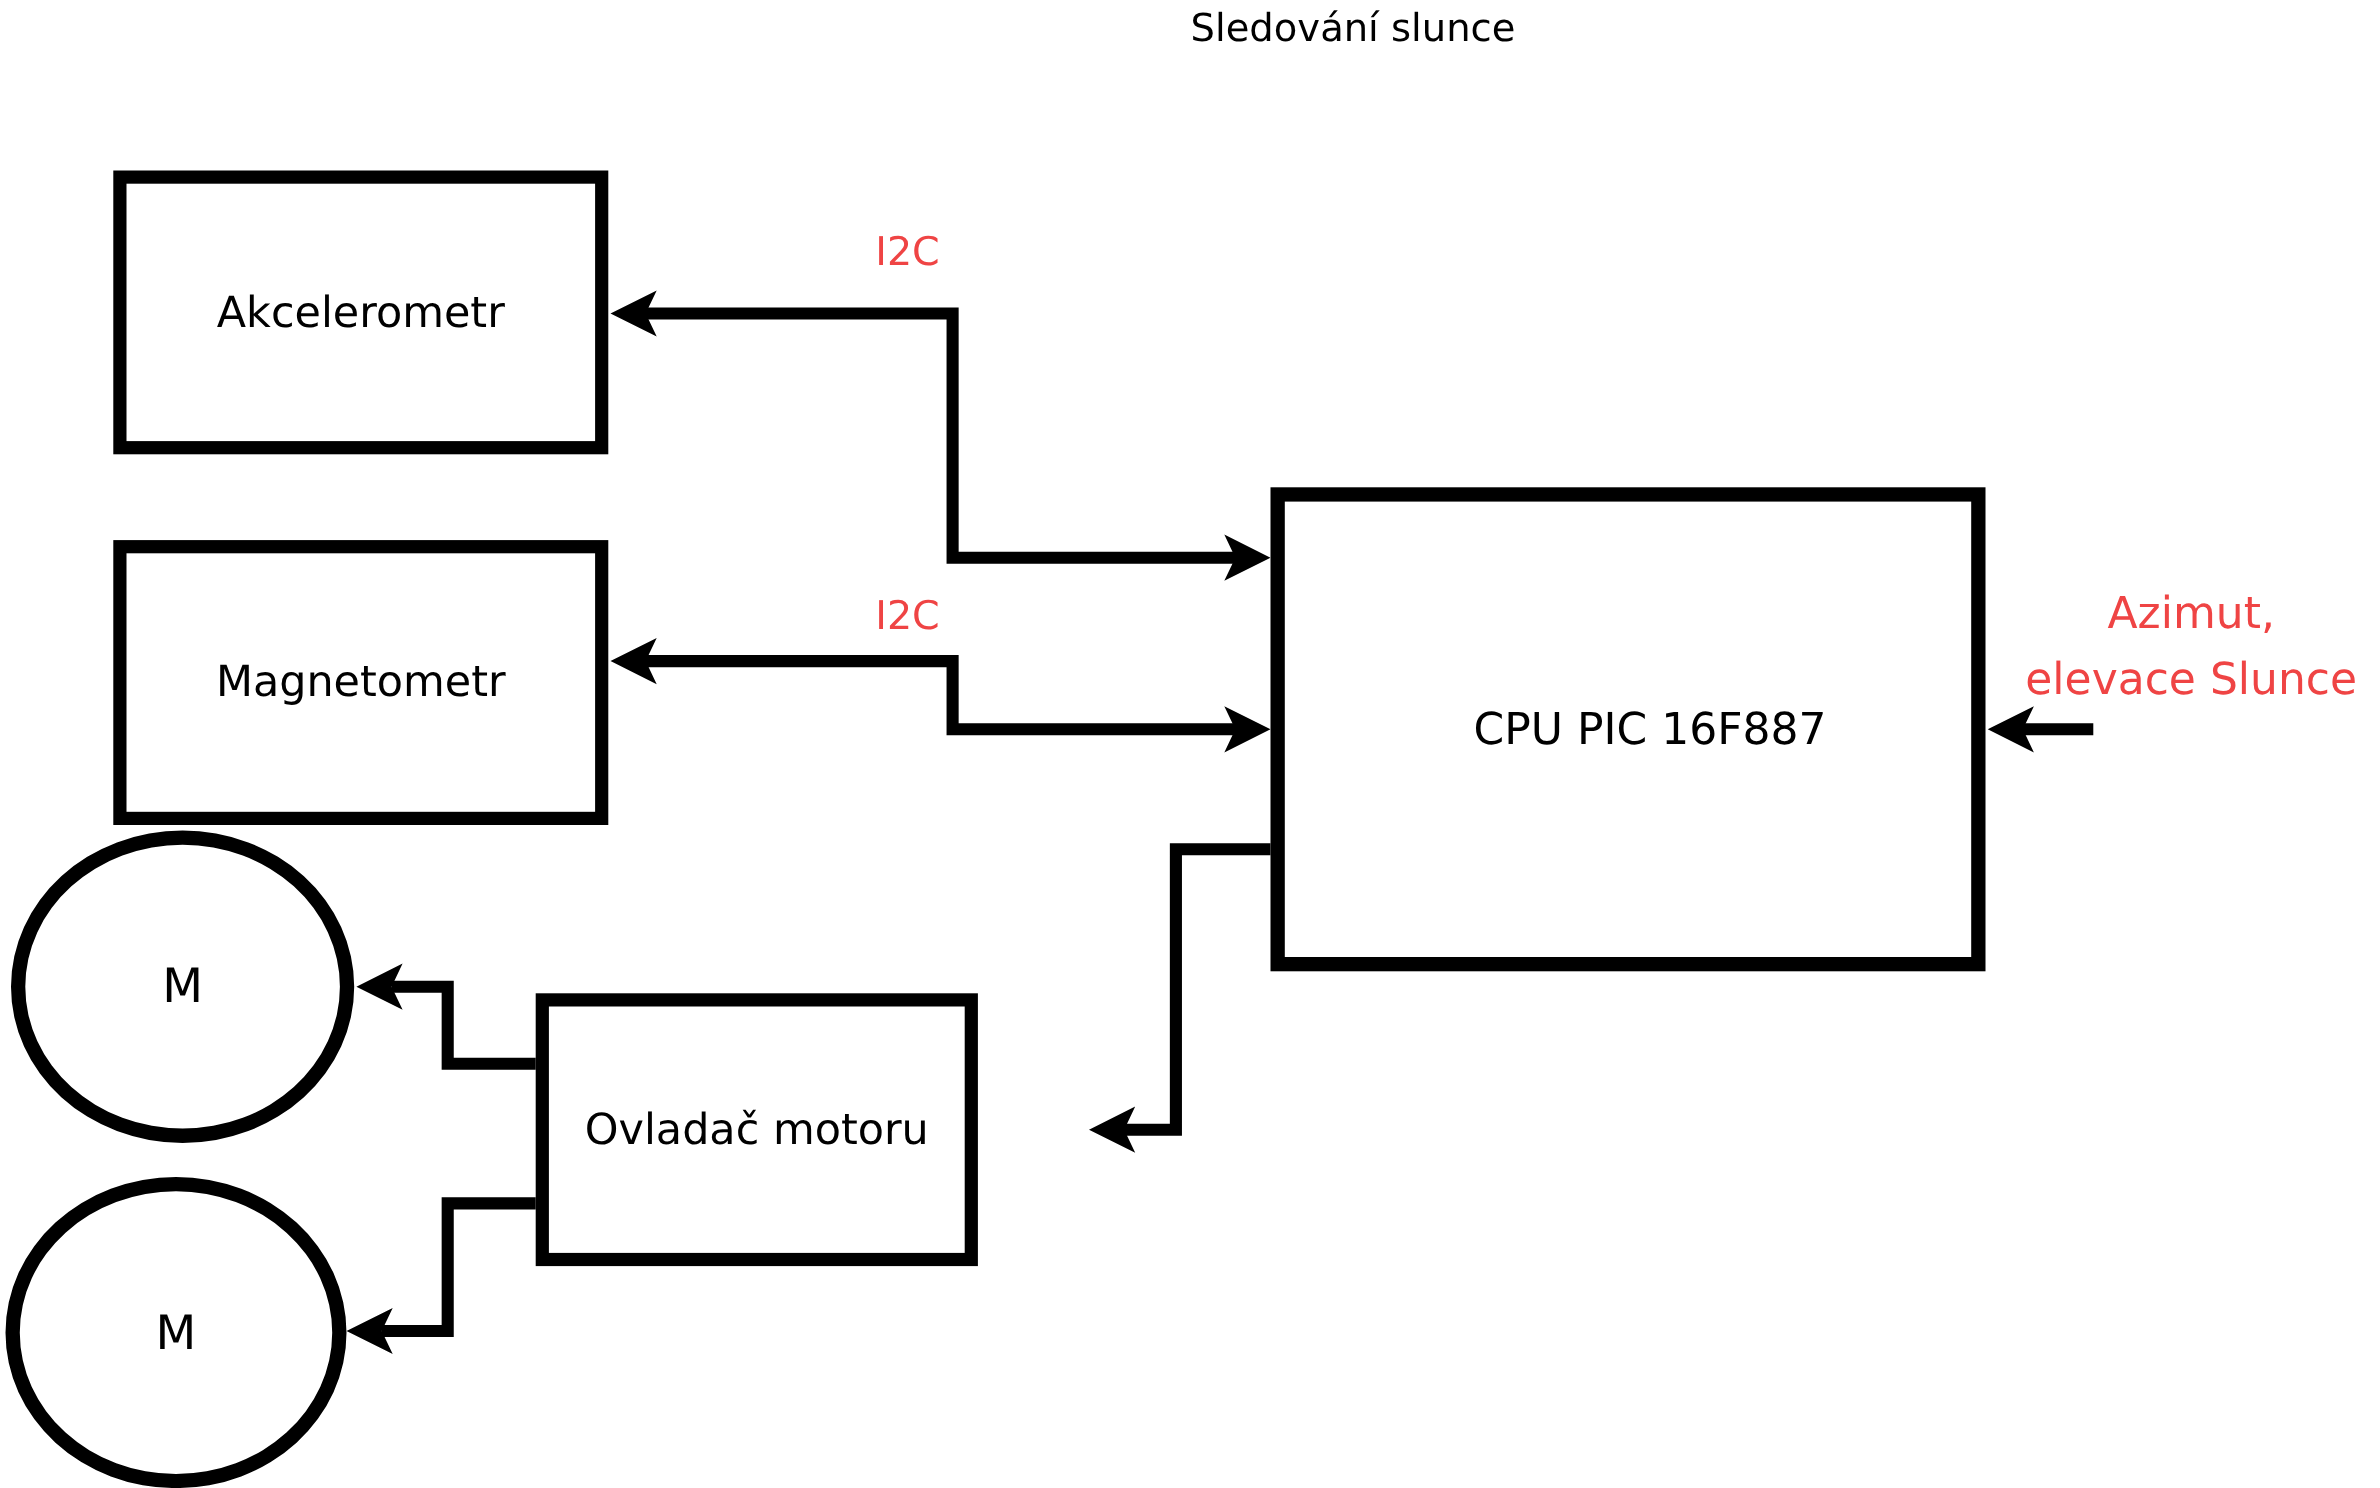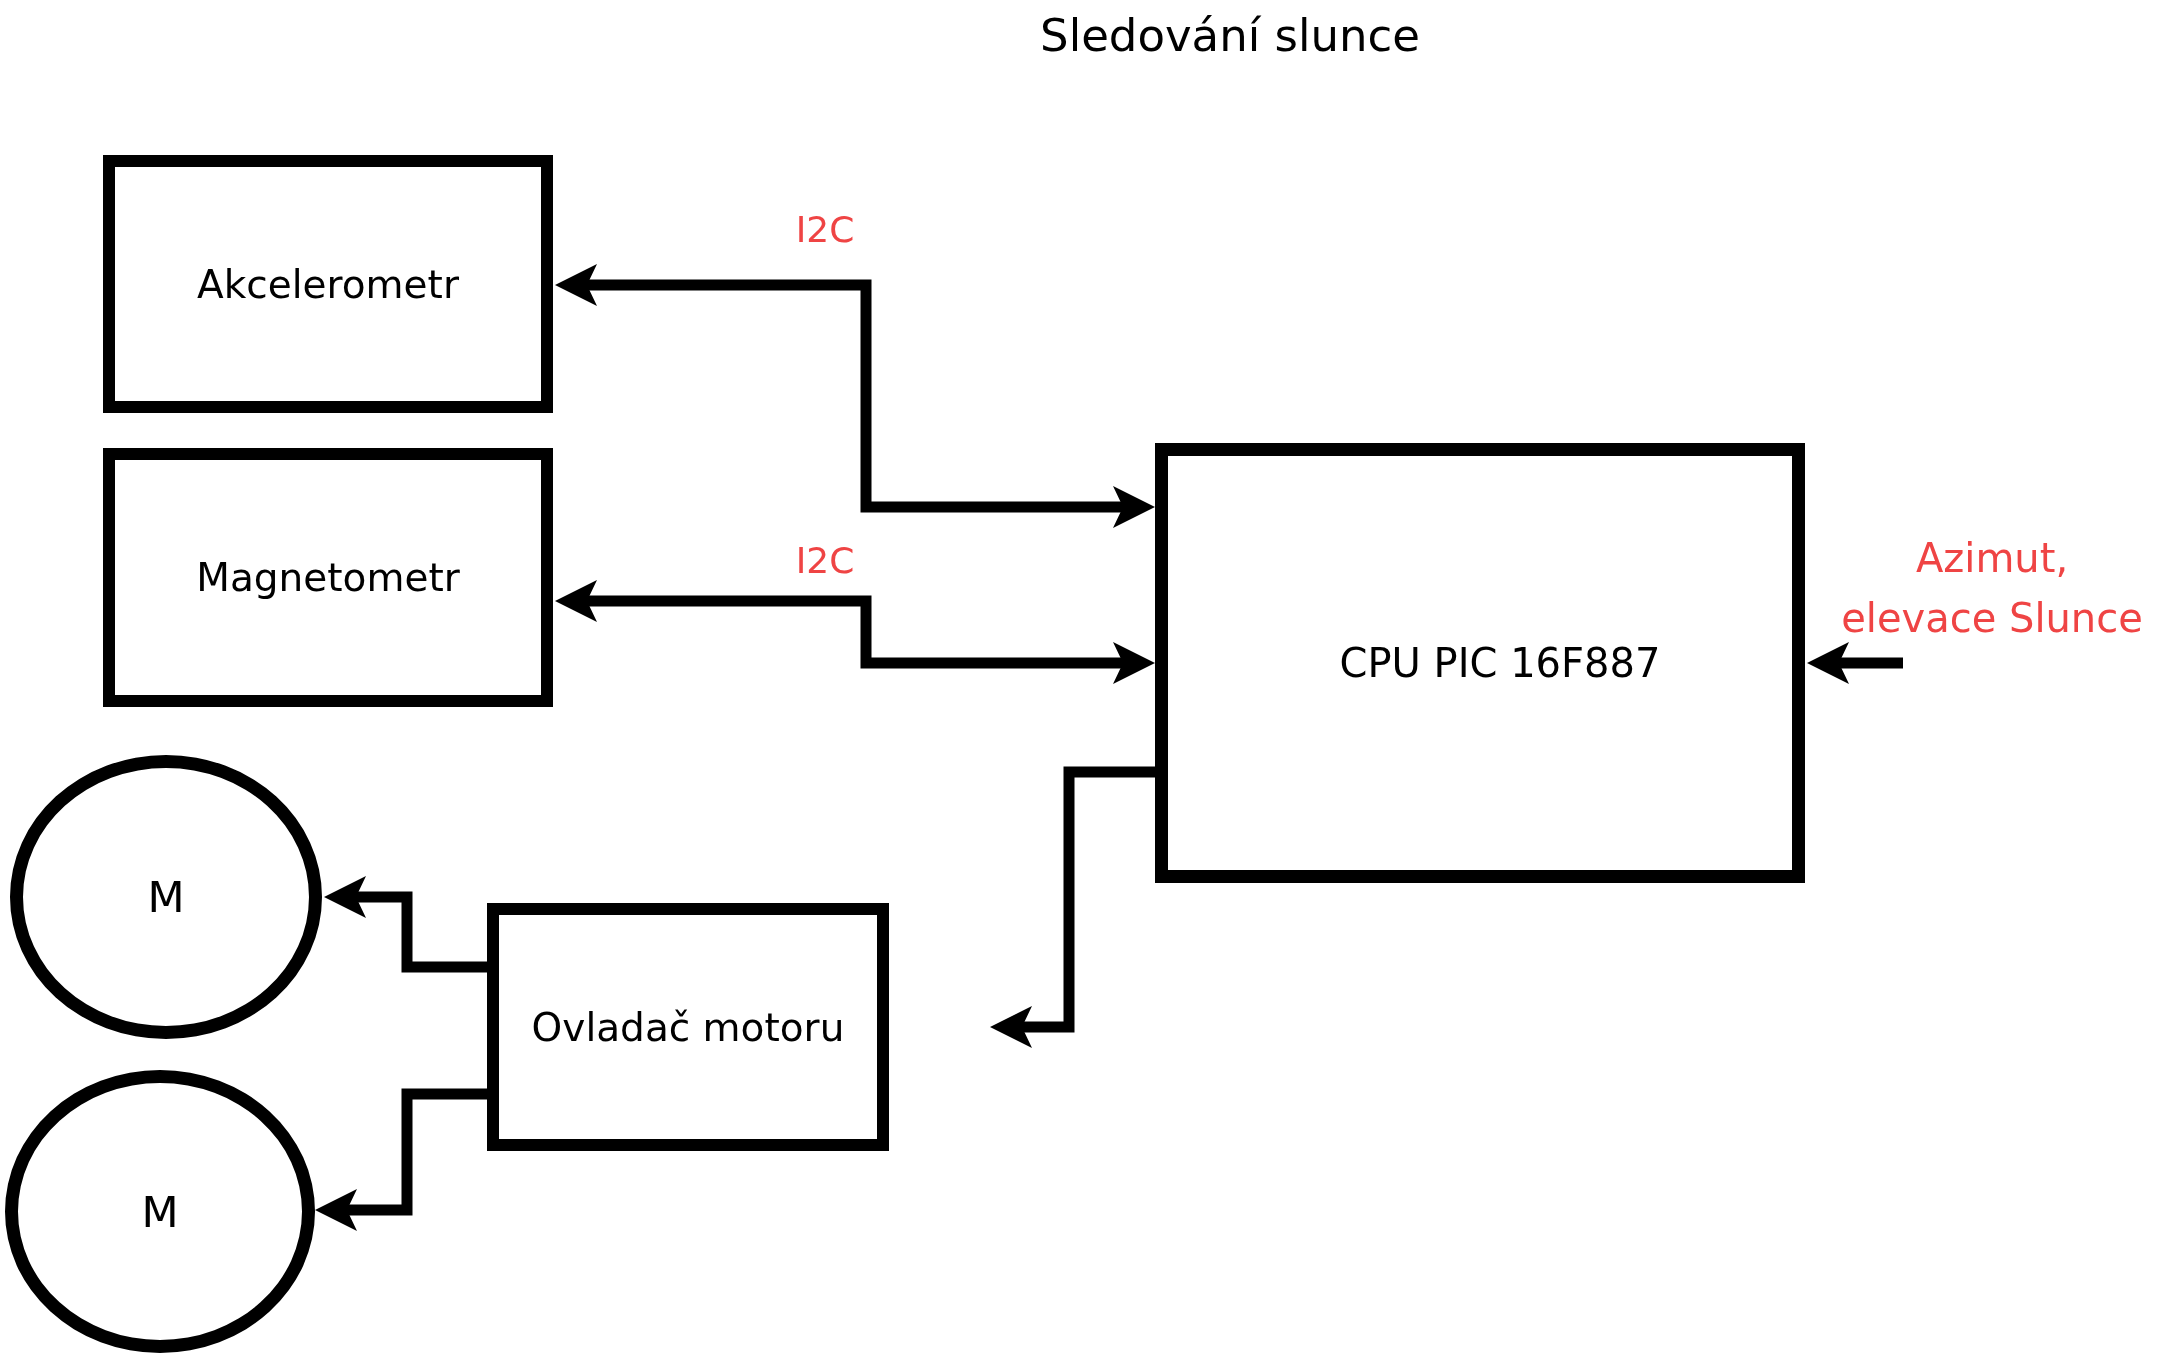--- a/index.html
+++ b/index.html
@@ -5,33 +5,33 @@
   html,body{margin:0;padding:0;background:#ffffff;}
   .stage{
     position:relative;
     width:2164px;height:1353px;
     background:#ffffff;
     font-family:"DejaVu Sans", sans-serif;
     color:#000;
     overflow:hidden;
   }
   .diagram-title{
-    position:absolute;left:930px;top:12px;width:600px;
-    text-align:center;font-size:45px;line-height:48px;color:#000;
+    position:absolute;left:930px;top:2px;width:600px;
+    text-align:center;font-size:35px;line-height:48px;color:#000;
   }
   .block{
     position:absolute;
     background:#ffffff;
     border:12px solid #000;
     display:flex;align-items:center;justify-content:center;
     box-sizing:border-box;
     font-size:39px;color:#000;
   }
   .block.akcelerometr{left:103px;top:155px;width:450px;height:258px;}
-  .block.magnetometr{left:103px;top:448px;width:450px;height:259px;}
+  .block.magnetometr{left:103px;top:491px;width:450px;height:259px;}
   .block.cpu{left:1155px;top:443px;width:650px;height:440px;border-width:13px;font-size:40px;padding-left:40px;}
   .block.driver{left:487px;top:903px;width:402px;height:248px;align-items:center;}
   .motor{
     position:absolute;
     background:#ffffff;
     border:13px solid #000;
     border-radius:50%;
     display:flex;align-items:center;justify-content:center;
     box-sizing:border-box;
     font-size:43px;color:#000;

